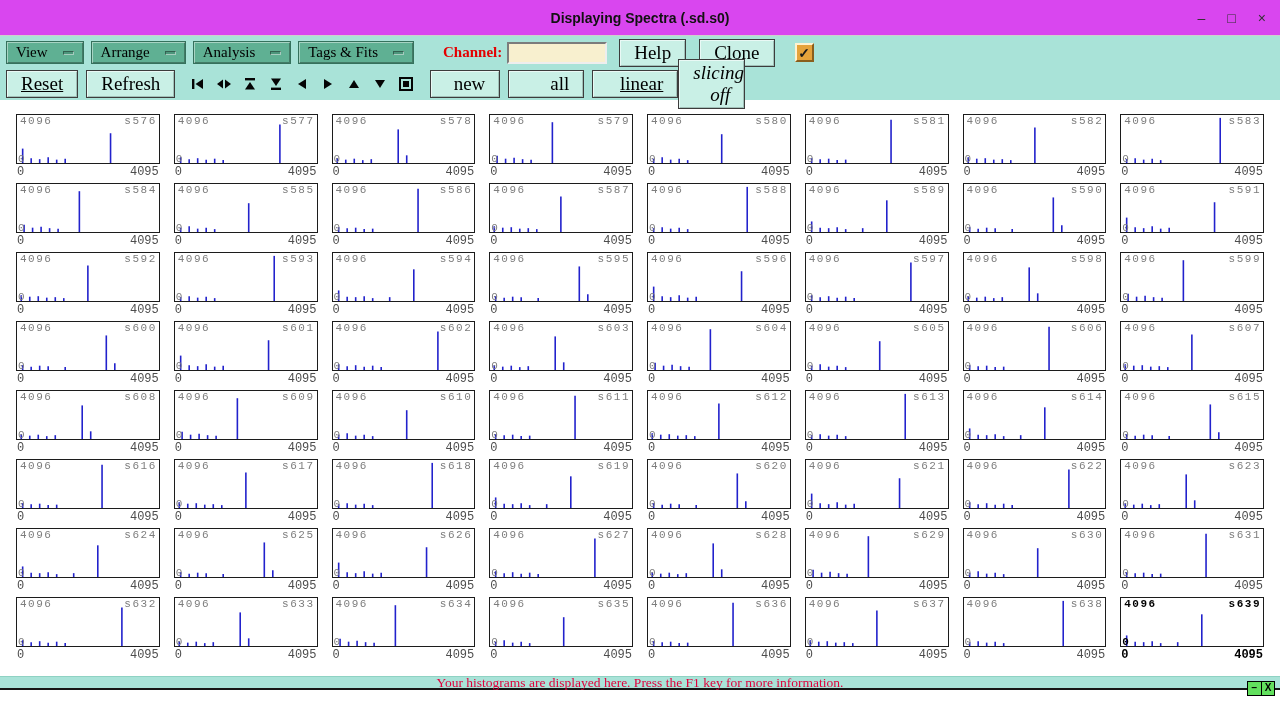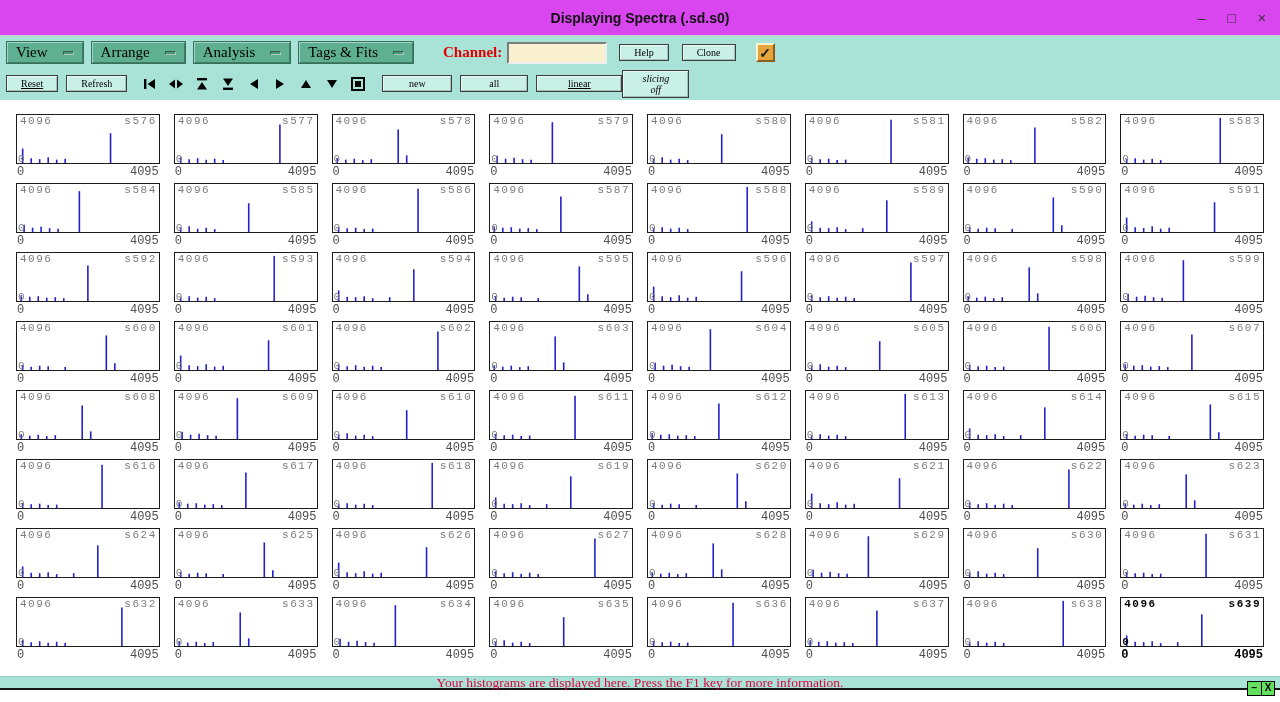--- a/index.html
+++ b/index.html
@@ -27,40 +27,40 @@
                box-shadow: inset 1px 1px 0 rgba(0,0,0,.35), inset -1px -1px 0 rgba(255,255,255,.5); }
 
   .channel-label { color:var(--channel-text,#e40000); font-family:"Liberation Serif",serif;
                    font-weight:bold; font-size:15px; margin-left:22px; }
   .channel-input { width:100px; height:22px; margin-left:5px; background:#f8f0cf;
                    border:2px solid; border-color:#7c7c7c #eee #eee #7c7c7c;
                    font-family:"Liberation Mono",monospace; font-size:13px; padding:0 4px; }
 
   .btn-light { background:var(--button-light,#c9f0e6); border:1px solid #3c3c3c;
                box-shadow: inset 1px 1px 0 rgba(255,255,255,.6), inset -1px -1px 0 rgba(0,0,0,.2);
-               font-family:"Liberation Serif",serif; font-size:10px; color:#000;
-               padding:2px 14px; cursor:pointer; text-align:center; }
+               font-family:"Liberation Serif",serif; font-size:19px; color:#000;
+               padding:2px 14px; cursor:pointer; text-align:right; }
   .help-btn { margin-left:12px; } .clone-btn { margin-left:13px; }
 
   .checkbox { width:19px; height:19px; margin-left:20px; background:var(--accent-check,#e5a33b);
               border:2px solid; border-color:#fff2d0 #8a5f1d #8a5f1d #fff2d0;
               display:flex; align-items:center; justify-content:center;
               font-size:14px; font-weight:bold; color:#1a1a1a; cursor:pointer; }
 
   .reset-btn { margin-right:8px;text-decoration:underline; } .refresh-btn { margin-right:10px; }
 
   .nav-icons { display:flex; align-items:center; gap:9px; margin-left:4px; }
   .nav-icons .nicon { width:17px; height:17px; display:flex; align-items:center;
                       justify-content:center; cursor:pointer; }
   .nav-icons svg { width:16px; height:16px; }
   .nav-icons svg * { fill:#050505; stroke:none; }
   .nicon.fullview rect.outer { fill:none; stroke:#050505; stroke-width:2; }
 
   .new-btn { margin-left:16px; width:70px; }
-  .all-btn { margin-left:8px; width:68px; }
+  .all-btn { margin-left:8px; width:76px; }
   .linear-btn { margin-left:8px; width:86px;text-decoration:underline; }
   .slicing-btn { margin-left:0; width:67px;font-style:italic; }
 
   
   .main { height:576px; background:#fff; padding:14px 16px 0; }
   .grid { display:grid; grid-template-columns:repeat(8,1fr); column-gap:14px; row-gap:3px; }
   .cell { }
   .panel { position:relative; height:50px; border:1px solid #1c1c1c; background:#fff; }
   .panel svg { position:absolute; left:0; top:0; width:100%; height:100%; display:block; }
   .panel svg line { stroke:var(--histogram,#2222cc); stroke-width:1.6; }

